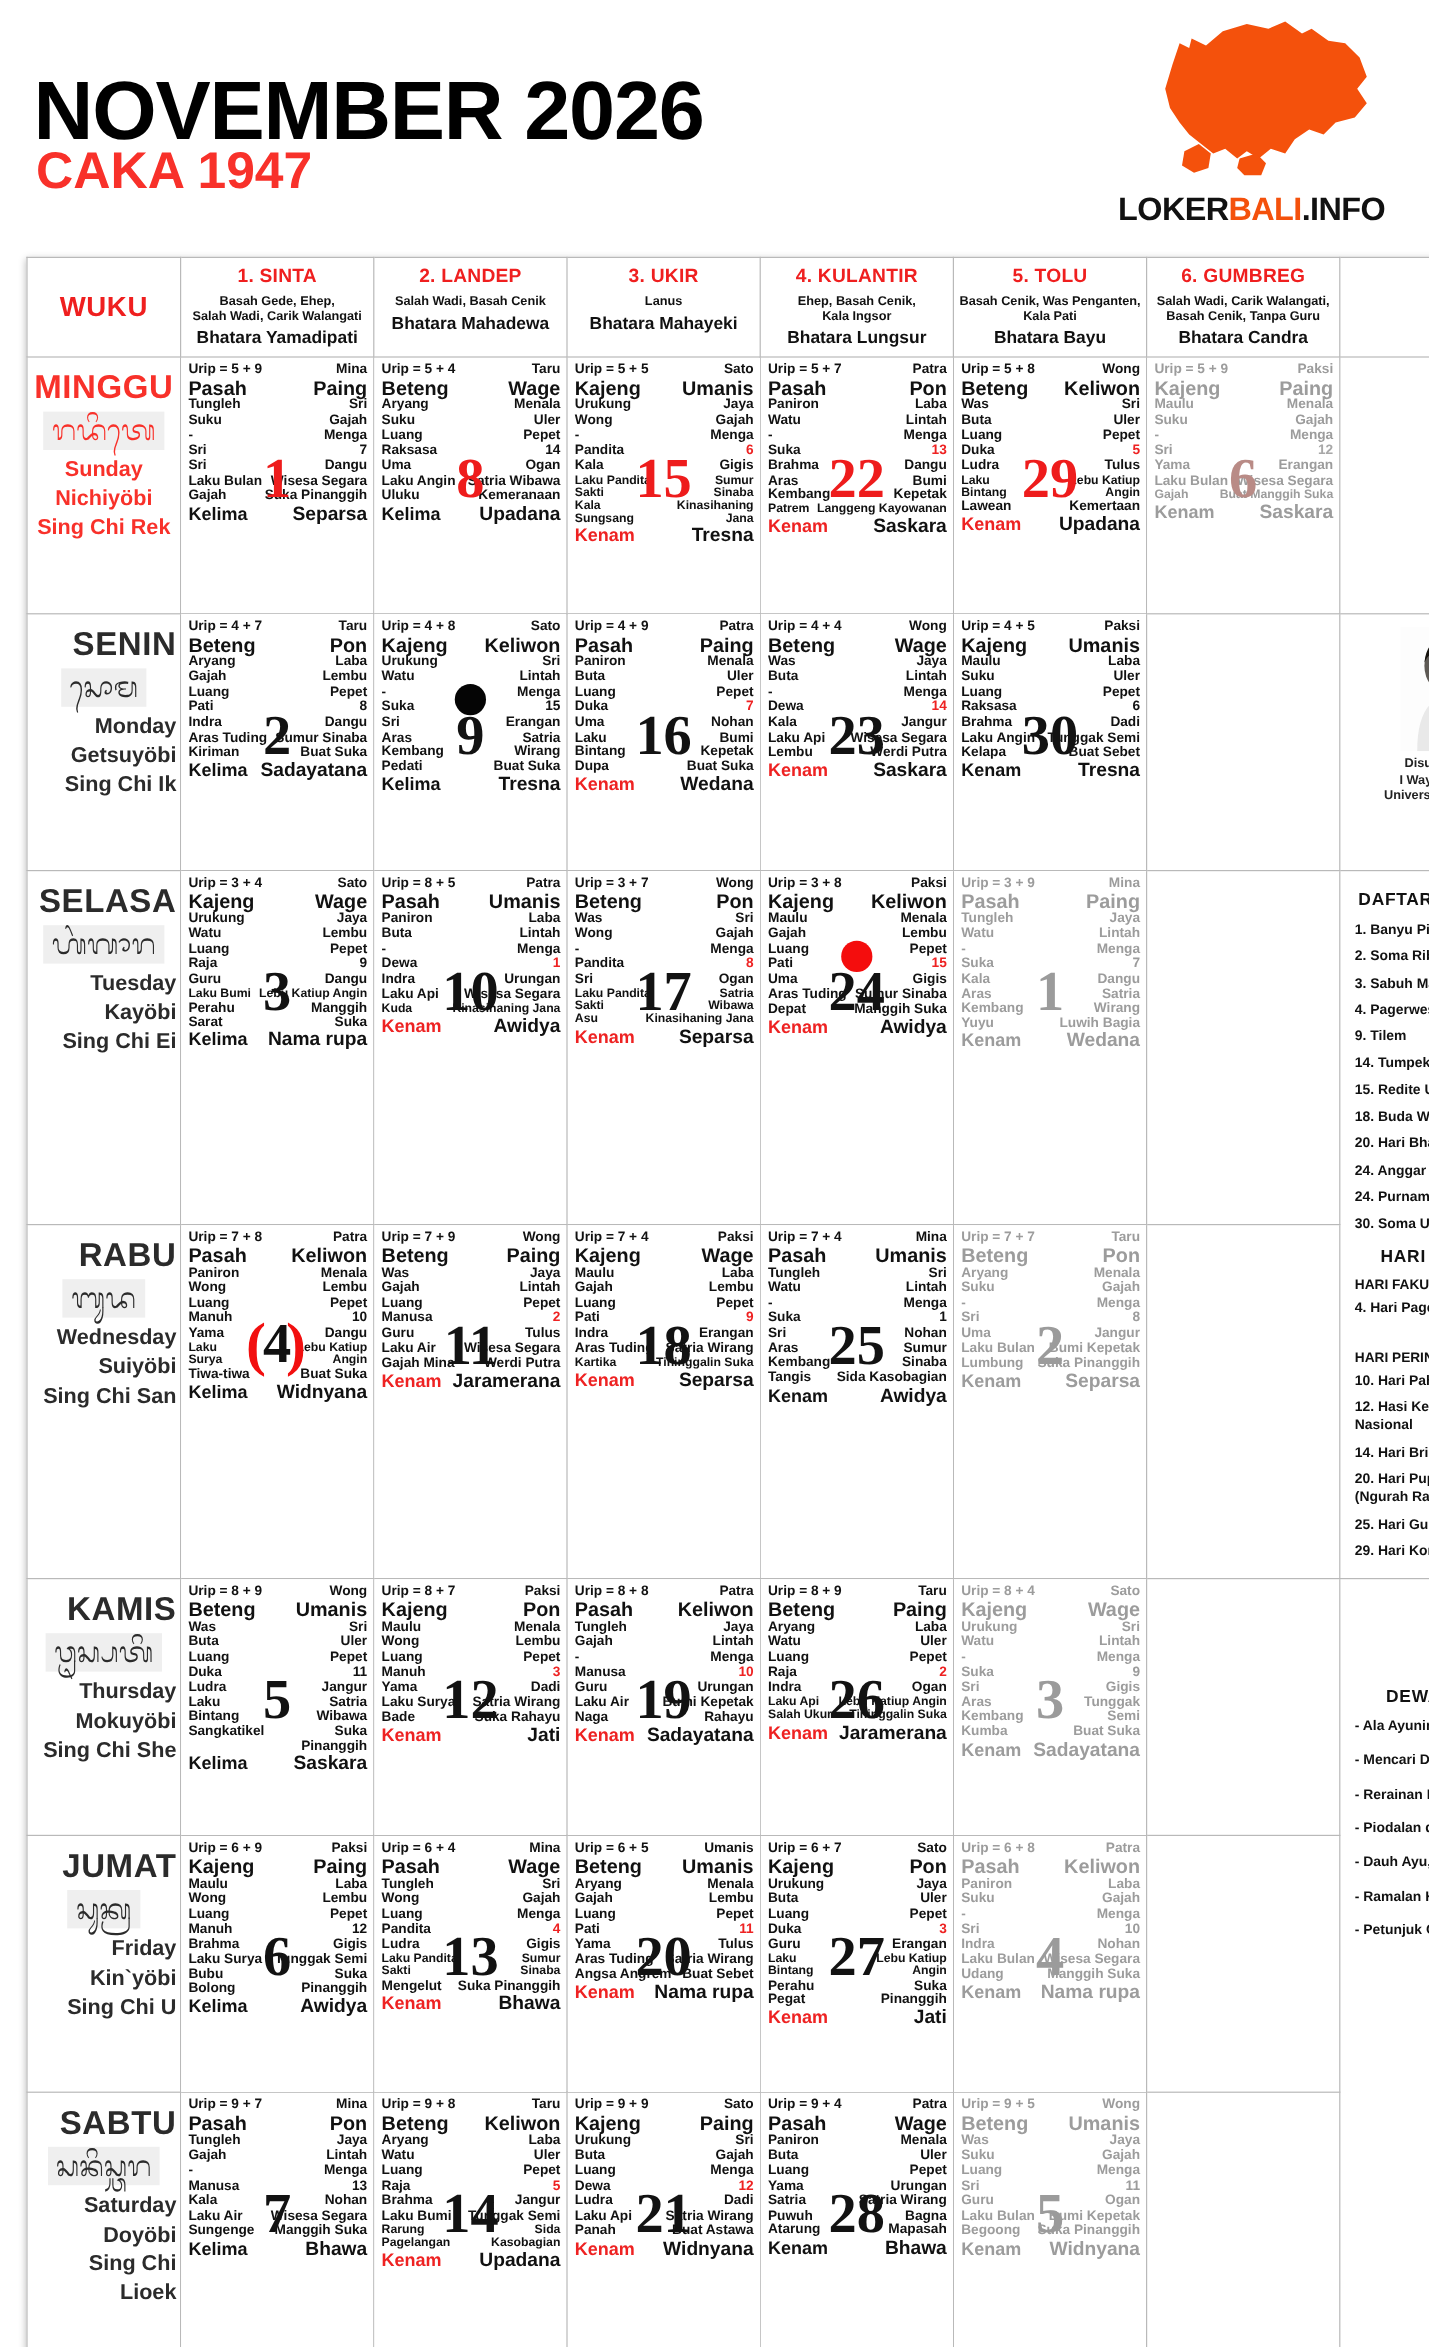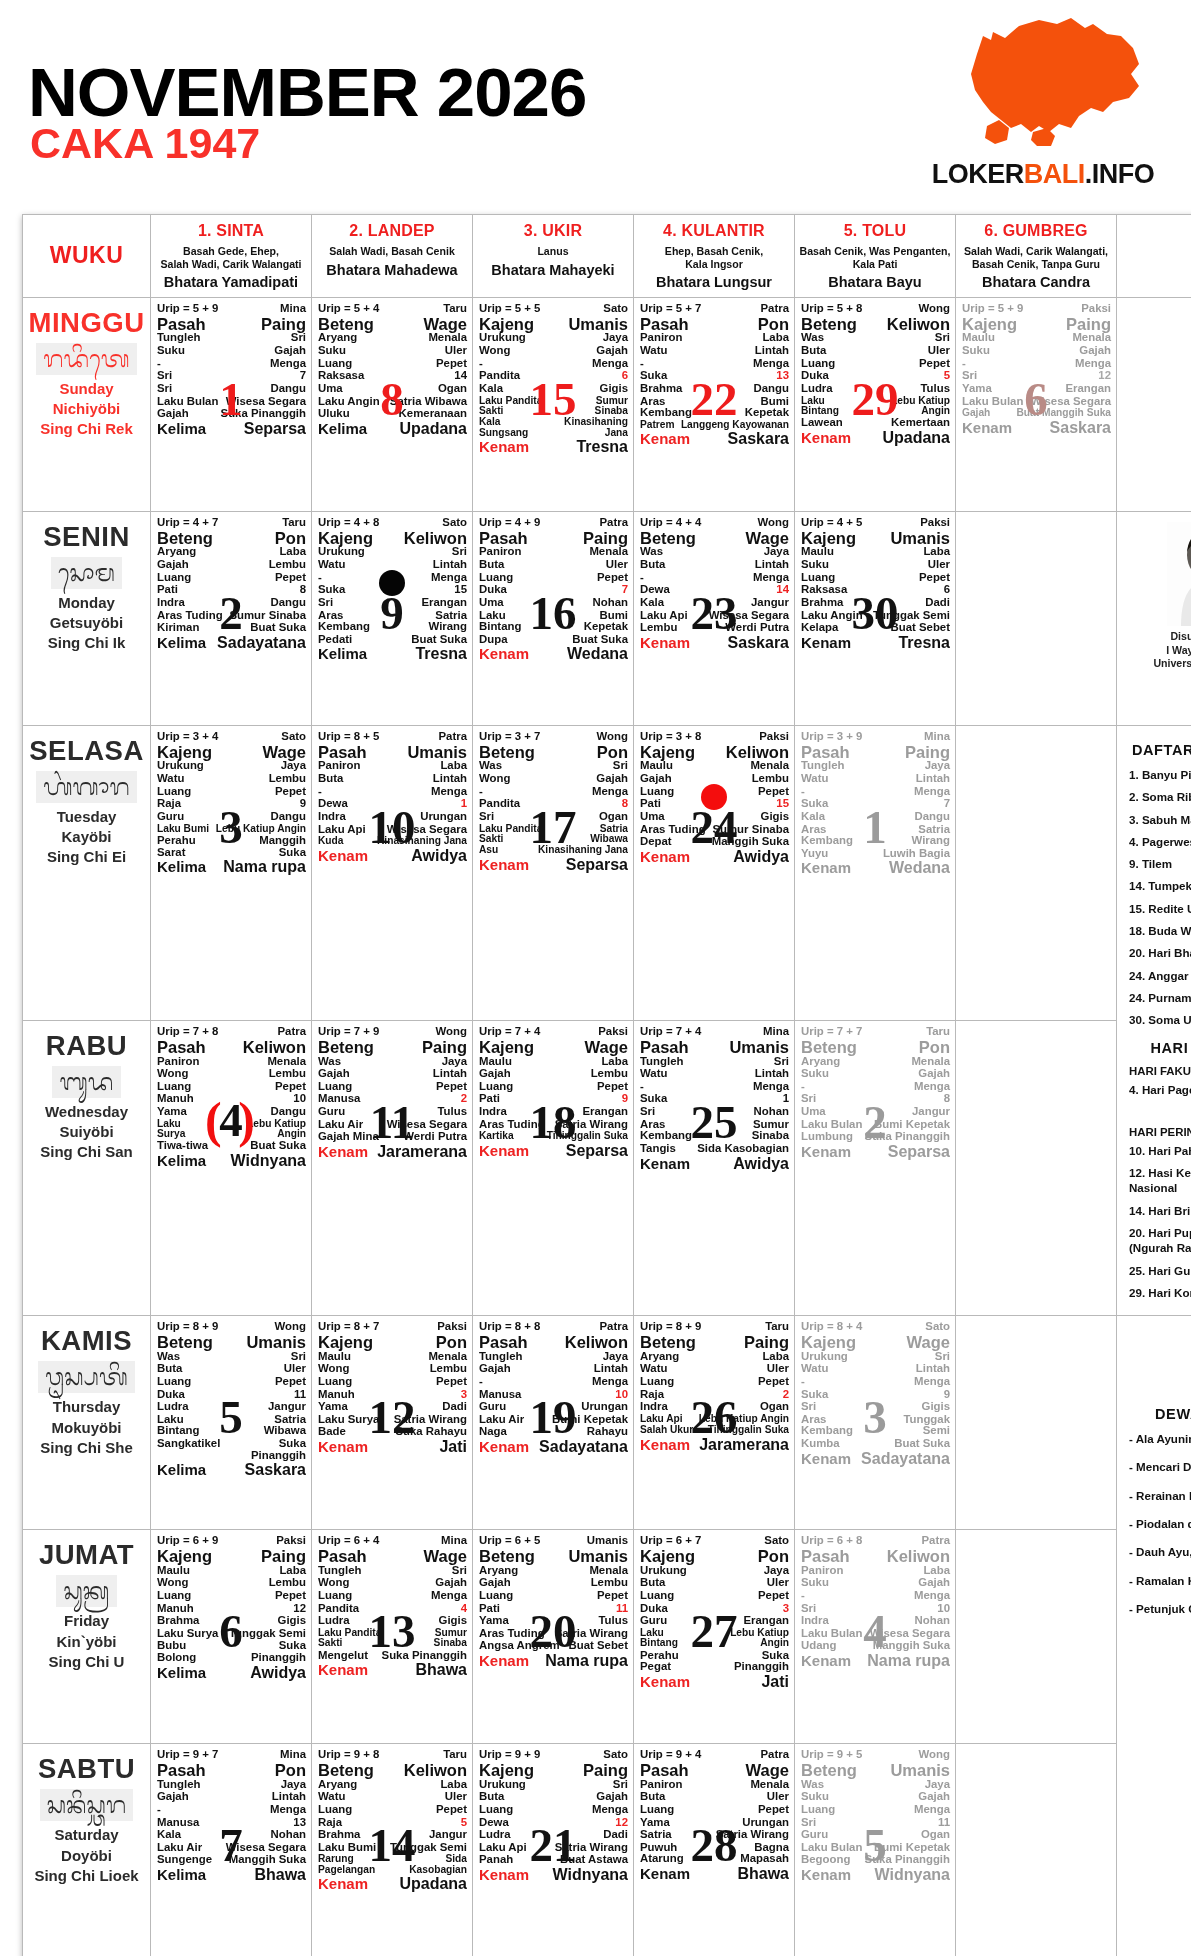--- a/index.html
+++ b/index.html
@@ -29,24 +29,24 @@
   .wuku-hd{text-align:center;vertical-align:middle !important;font-size:23px;font-weight:800;color:#ef1f1f;letter-spacing:.5px;}
   .wk-hd{padding:7px 4px 6px !important;text-align:center;}
   .wk-num{font-size:16px;font-weight:800;color:#ef1f1f;letter-spacing:.2px;margin-bottom:5px;}
   .wk-desc{font-size:10.6px;font-weight:600;color:#111;line-height:1.18;margin-bottom:5px;}
   .wk-bhatara{font-size:14.5px;font-weight:700;color:#111;line-height:1.1;}
 
   
   .dname{text-align:center;padding:10px 3px 6px !important;margin-left:15px;}
   .dn-id{font-size:27.5px;font-weight:800;letter-spacing:.5px;line-height:1.1;}
   .dn-bali{display:inline-block;font-size:24px;line-height:1.25;background:#efefef;padding:1px 7px;margin:5px 0 4px;font-family:"DejaVu Sans",sans-serif;}
-  .dn-en,.dn-jp,.dn-cn{font-size:15px;font-weight:700;line-height:1.34;}
+  .dn-en,.dn-jp,.dn-cn{font-size:18px;font-weight:700;line-height:1.34;}
   .red .dn-id,.red .dn-en,.red .dn-jp,.red .dn-cn{color:#f8312a;}
   .red .dn-bali{color:#f8312a;}
-  .blk .dn-id,.blk .dn-en,.blk .dn-jp,.blk .dn-cn{color:#2b2b2b;}
+  .blk .dn-id,.blk .dn-en,.blk .dn-jp,.blk .dn-cn{color:#2b2b2b;text-align:right;}
   .blk .dn-bali{color:#2b2b2b;}
 
   
   .dcell{position:relative;height:205px;padding:5px 5px 3px 6px !important;overflow:hidden;}
   .drow{display:flex;justify-content:space-between;align-items:flex-start;line-height:1.02;}
   .dl{text-align:left;padding-right:2px;}
   .dr{text-align:right;padding-left:2px;}
   .r-urip{font-size:11.4px;font-weight:700;color:#111;margin-bottom:1px;}
   .r-big{font-size:16.5px;font-weight:700;color:#111;margin-bottom:0px;}
   .r-n{font-size:11.4px;font-weight:600;color:#111;margin-bottom:1px;}

